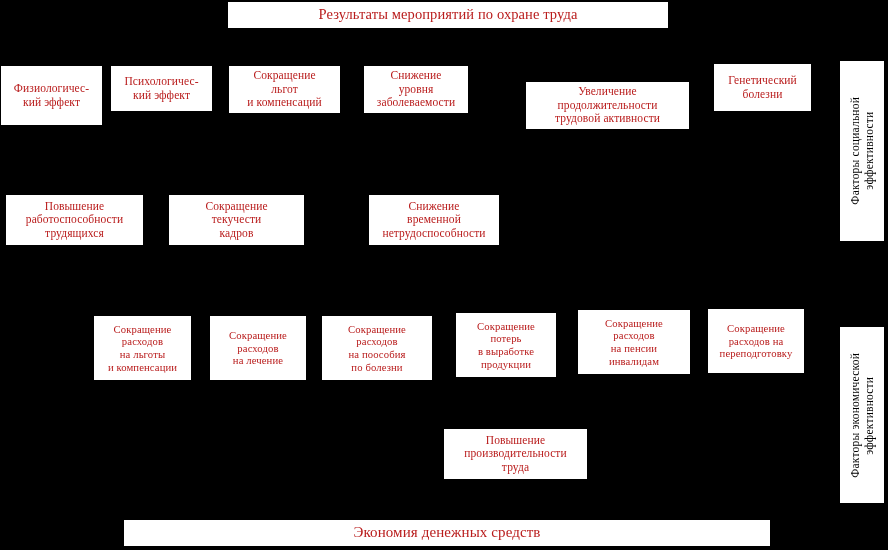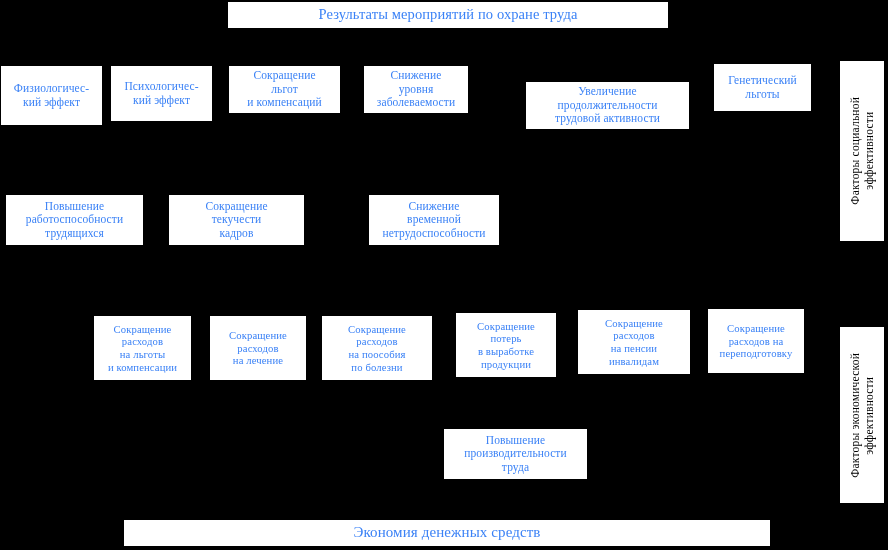--- a/index.html
+++ b/index.html
@@ -11,21 +11,21 @@
     position: relative;
     width: 888px;
     height: 550px;
     background: #000000;
     overflow: hidden;
     font-family: "Liberation Serif", "DejaVu Serif", serif;
   }
   .node {
     position: absolute;
     background: #ffffff;
-    color: #3b82f6;
+    color: #b91c1c;
     box-sizing: border-box;
     display: flex;
     align-items: center;
     justify-content: center;
     text-align: center;
     line-height: 1.18;
     white-space: pre-line;
     letter-spacing: 0.1px;
   }
   .node.title-bar {
@@ -61,33 +61,33 @@
     letter-spacing: 0.2px;
   }
 </style>
 </head>
 <body>
 
 <div id="canvas">
     <div class="node title-bar" style="left: 228px; top: 2px; width: 440px; height: 26px;">Результаты мероприятий по охране труда</div>
     <div class="node cell" style="left: 1px; top: 66px; width: 101px; height: 59px;">Физиологичес-
 кий эффект</div>
-    <div class="node cell" style="left: 111px; top: 66px; width: 101px; height: 55px;">Психологичес-
+    <div class="node cell" style="left: 111px; top: 66px; width: 101px; height: 45px;">Психологичес-
 кий эффект</div>
     <div class="node cell" style="left: 229px; top: 66px; width: 111px; height: 47px;">Сокращение
 льгот
 и компенсаций</div>
     <div class="node cell" style="left: 364px; top: 66px; width: 104px; height: 47px;">Снижение
 уровня
 заболеваемости</div>
     <div class="node cell" style="left: 526px; top: 66px; width: 163px; height: 47px; margin-top: 16px;">Увеличение
 продолжительности
 трудовой активности</div>
     <div class="node cell" style="left: 714px; top: 64px; width: 97px; height: 47px;">Генетический
-льготы</div>
+болезни</div>
     <div class="node cell" style="left: 6px; top: 195px; width: 137px; height: 50px;">Повышение
 работоспособности
 трудящихся</div>
     <div class="node cell" style="left: 169px; top: 195px; width: 135px; height: 50px;">Сокращение
 текучести
 кадров</div>
     <div class="node cell" style="left: 369px; top: 195px; width: 130px; height: 50px;">Снижение
 временной
 нетрудоспособности</div>
     <div class="node cell-sm" style="left: 94px; top: 316px; width: 97px; height: 64px;">Сокращение

